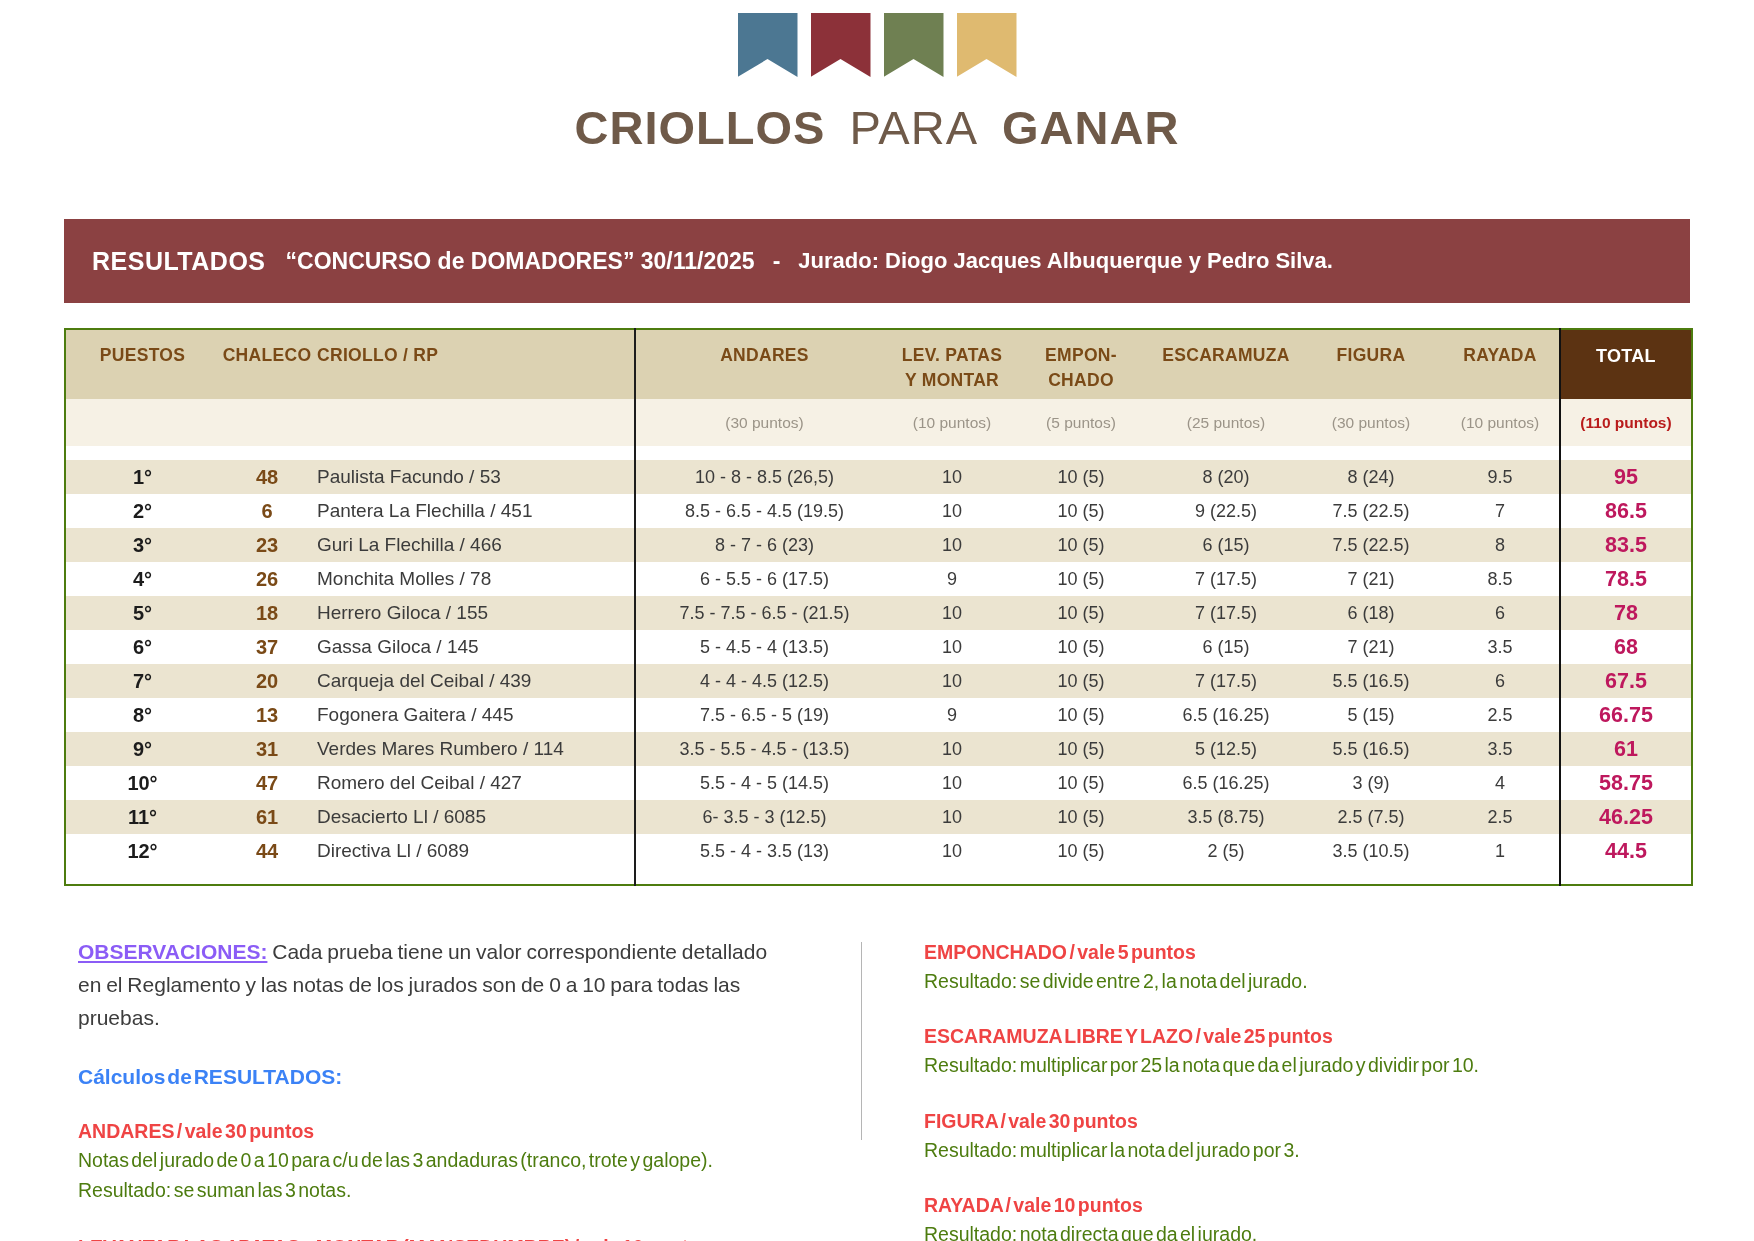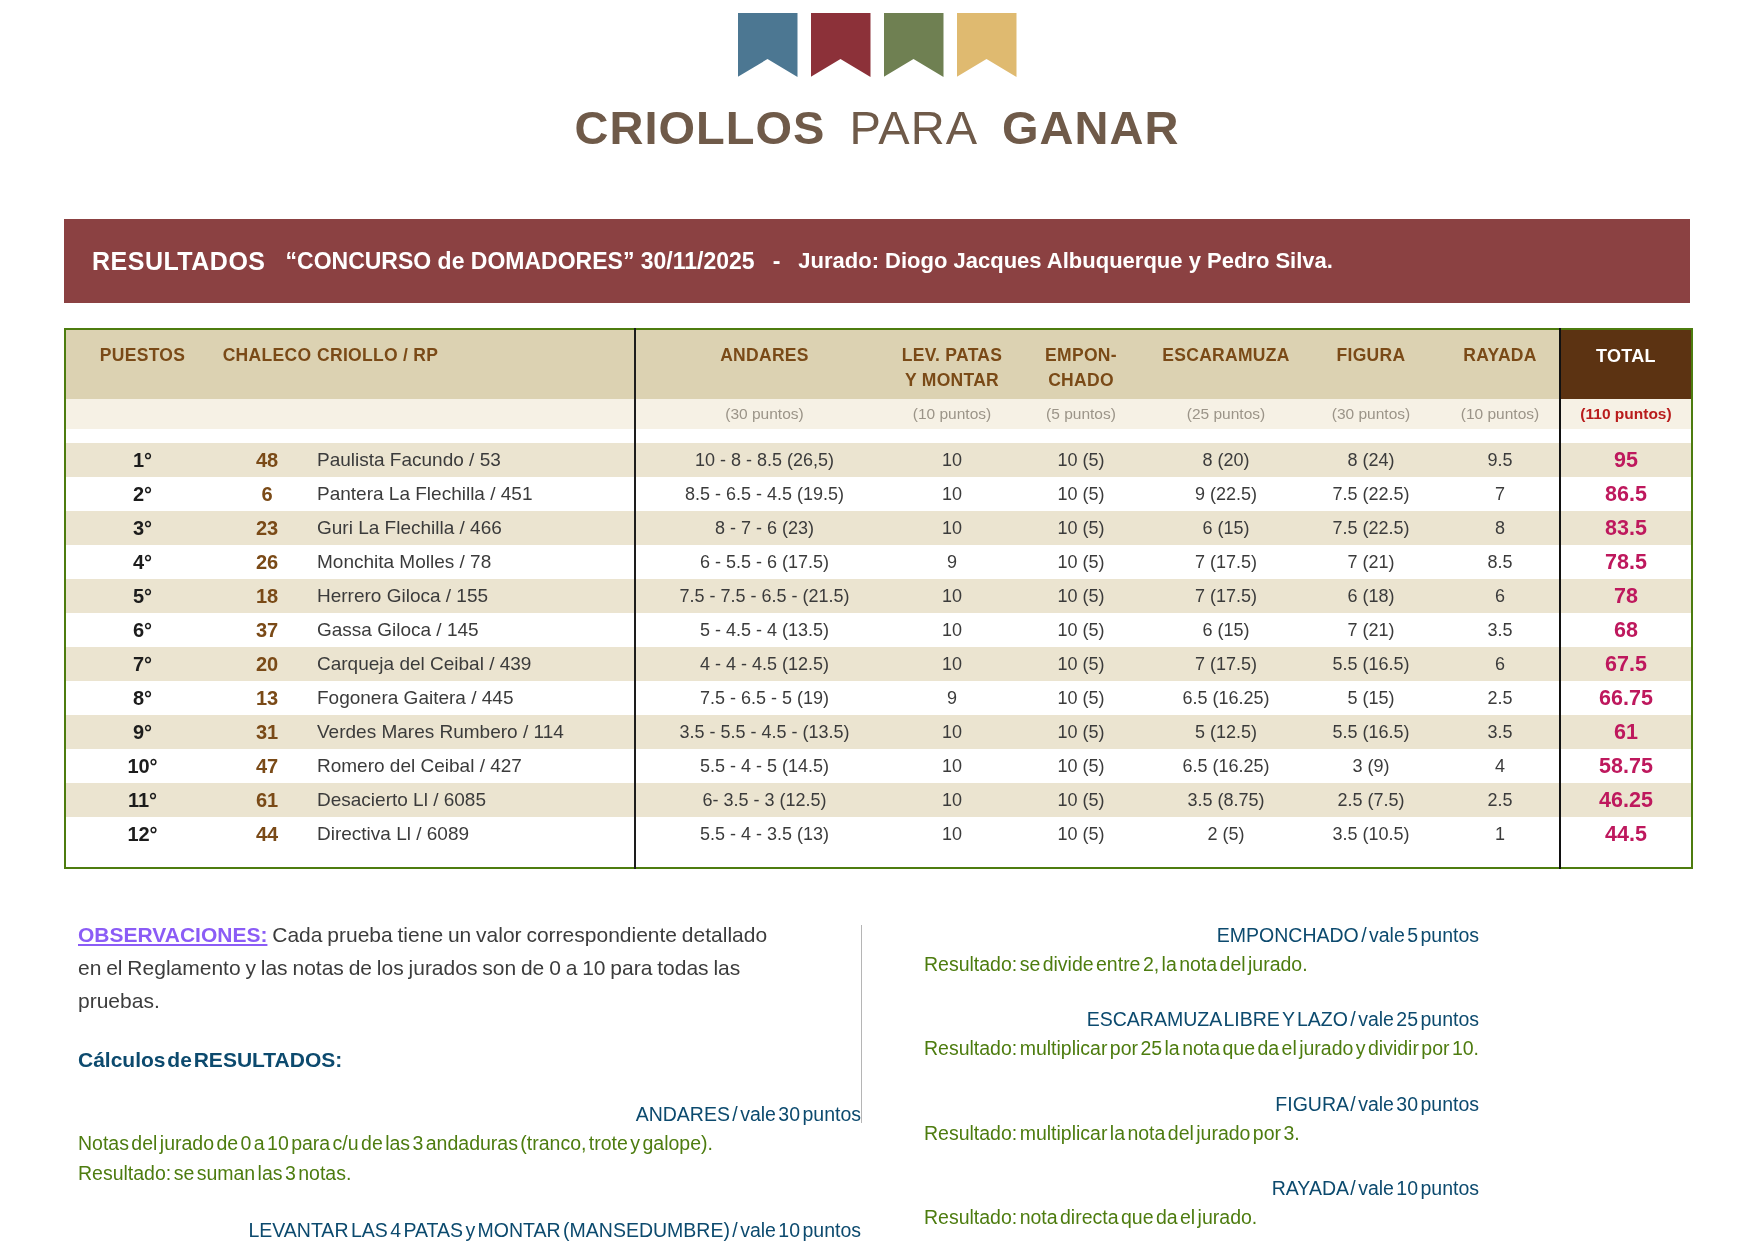--- a/index.html
+++ b/index.html
@@ -30,44 +30,44 @@
   col.c0{width:154px} col.c1{width:96px} col.c2{width:320px} col.c3{width:258px}
   col.c4{width:118px} col.c5{width:140px} col.c6{width:150px} col.c7{width:140px}
   col.c8{width:119px} col.c9{width:132px}
   th, td { text-align:center; vertical-align:middle; }
   tr.header-row th {
     height:70px; background:#dcd2b2; color:#7a4a17; font-size:17.5px; font-weight:bold;
     letter-spacing:.3px; vertical-align:top; padding-top:13px; white-space:pre-line; line-height:1.45;
   }
   tr.header-row th.c2 { text-align:left; padding-left:2px; }
   tr.header-row th.c9 { background:#5c3312; color:#fff; font-size:18px; }
-  tr.points-row td { height:30px; background:#f6f1e5; color:#9b9488; font-size:15.5px; }
+  tr.points-row td { height:47px; background:#f6f1e5; color:#9b9488; font-size:15.5px; }
   tr.points-row td.c9 { color:#b91c1c; font-weight:bold; }
   tr.spacer td { background:#fff; }
   tr.data td { height:34px; font-size:18px; color:#3b3b3b; }
   tr.data.odd td { background:#ebe4d0; }
   tr.data.even td { background:#fff; }
   td.c0 { font-weight:bold; color:#1c1c1c !important; font-size:20px !important; }
   td.c2 { text-align:left; padding-left:2px; font-size:19px !important; }
   tr.data td.c1 { font-weight:bold; color:#7a4a17; font-size:20px !important; }
   tr.data td.c9 { font-weight:bold; color:#be185d; font-size:21.5px !important; }
   tr.data td.c0 { color:#1c1c1c; }
   .c2d, th.c2, td.c2 { border-right:2px solid #1d1d1d; }
   th.c9, td.c9 { border-left:2.5px solid #111; }
   
   .notes { display:flex; margin:50px 64px 0 78px; }
   .notes-left { width:783px; }
   .notes-divider { border-left:1.5px solid #b5b5b5; margin-top:6px; height:198px; }
   .notes-right { padding-left:62px; padding-top:5px; }
   .obs { font-size:21px; color:#3c3c3c; line-height:1.56; max-width:710px; word-spacing:-1px; }
   .obs-label { font-weight:bold; text-decoration:underline; color:#8b5cf6; }
-  .calc-heading { margin-top:31px; font-size:21px; font-weight:bold; color:#0c4a6e; word-spacing:-4px; }
+  .calc-heading { margin-top:31px; font-size:21px; font-weight:bold; color:#3b82f6; word-spacing:-4px; }
   .note-item { margin-top:31px; }
   .notes-right .note-item { margin-top:0; margin-bottom:29px; }
-  .note-title { font-size:19.5px; font-weight:normal; color:#0c4a6e; word-spacing:-3px;text-align:right; }
+  .note-title { font-size:19.5px; font-weight:bold; color:#ef4444; word-spacing:-3px; }
   .note-body { font-size:19.5px; color:#4d7c0f; word-spacing:-3px; line-height:1.5; white-space:pre-line; margin-top:3px; }
 </style>
 </head>
 <body>
 
 <div class="page">
 
   <header>
     <div class="flags">
         <span class="flag" style="background: rgb(76, 119, 146);"></span>

